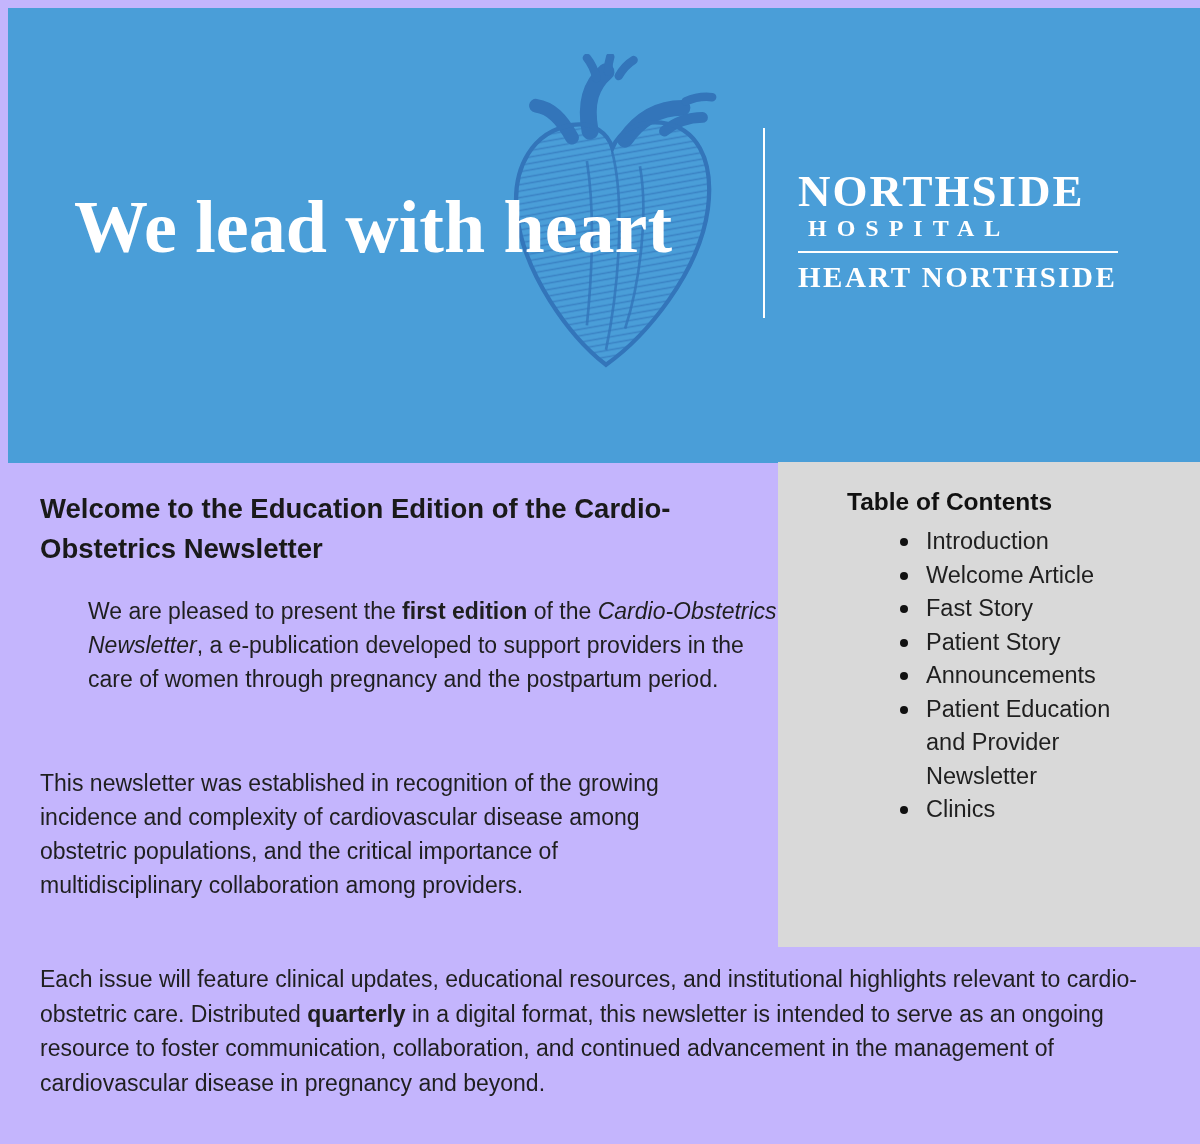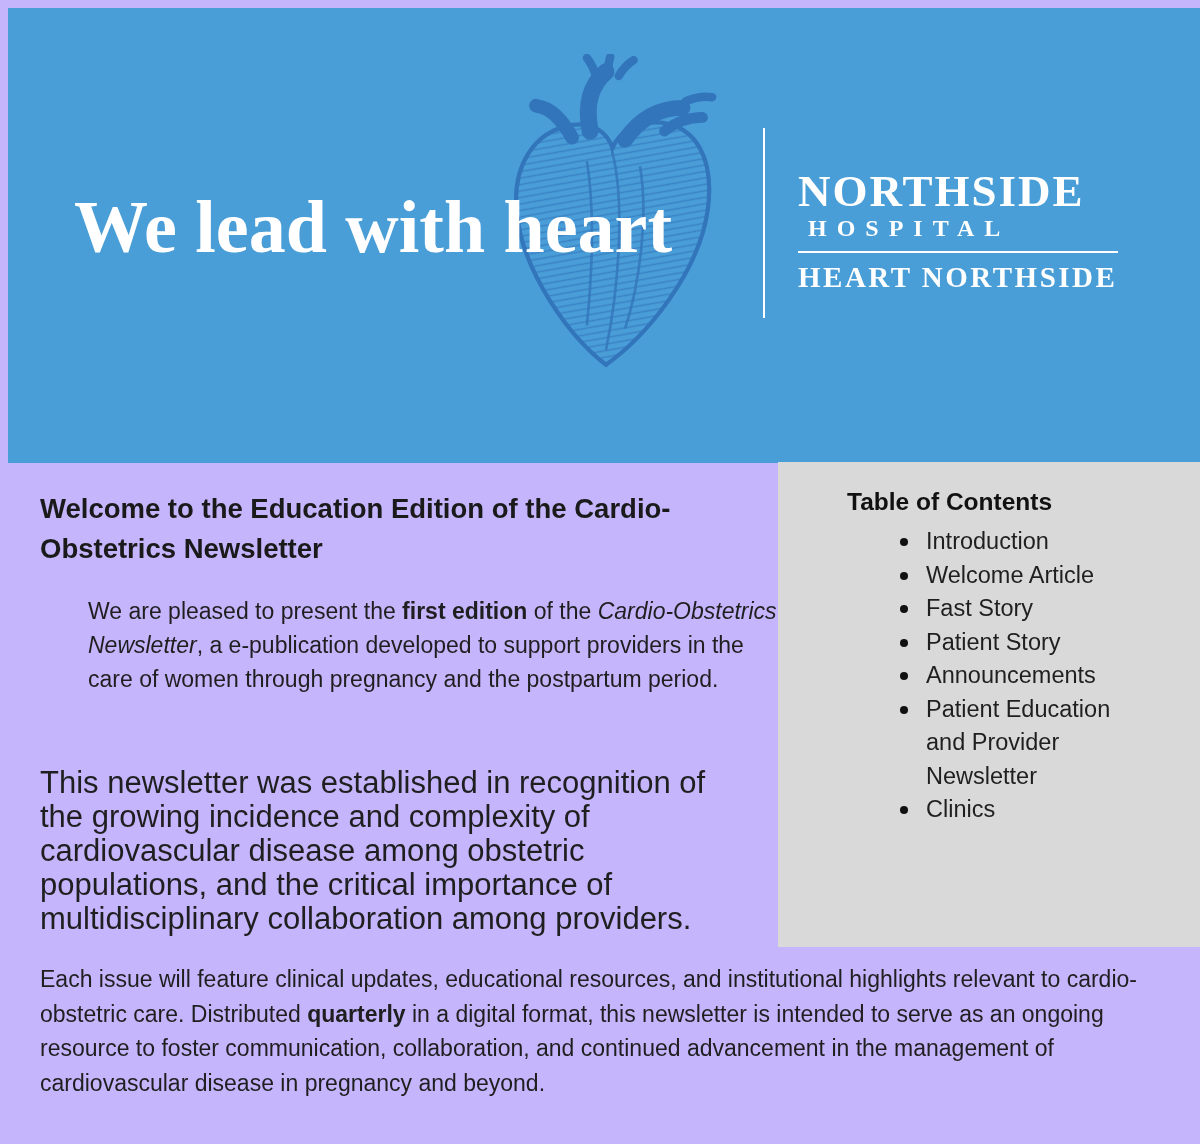--- a/index.html
+++ b/index.html
@@ -102,21 +102,21 @@
     left: 40px; top: 594px;
     width: 706px;
     font-size: 23px;
     line-height: 34px;
     margin-left: 48px;
   }
   .para-recognition {
     position: absolute;
     left: 40px; top: 766px;
     width: 668px;
-    font-size: 31px;
+    font-size: 23px;
     line-height: 34px;
   }
   .para-cadence {
     position: absolute;
     left: 40px; top: 962px;
     width: 1125px;
     font-size: 23px;
     line-height: 34.5px;
   }
   .rich-b { font-weight: 700; }

